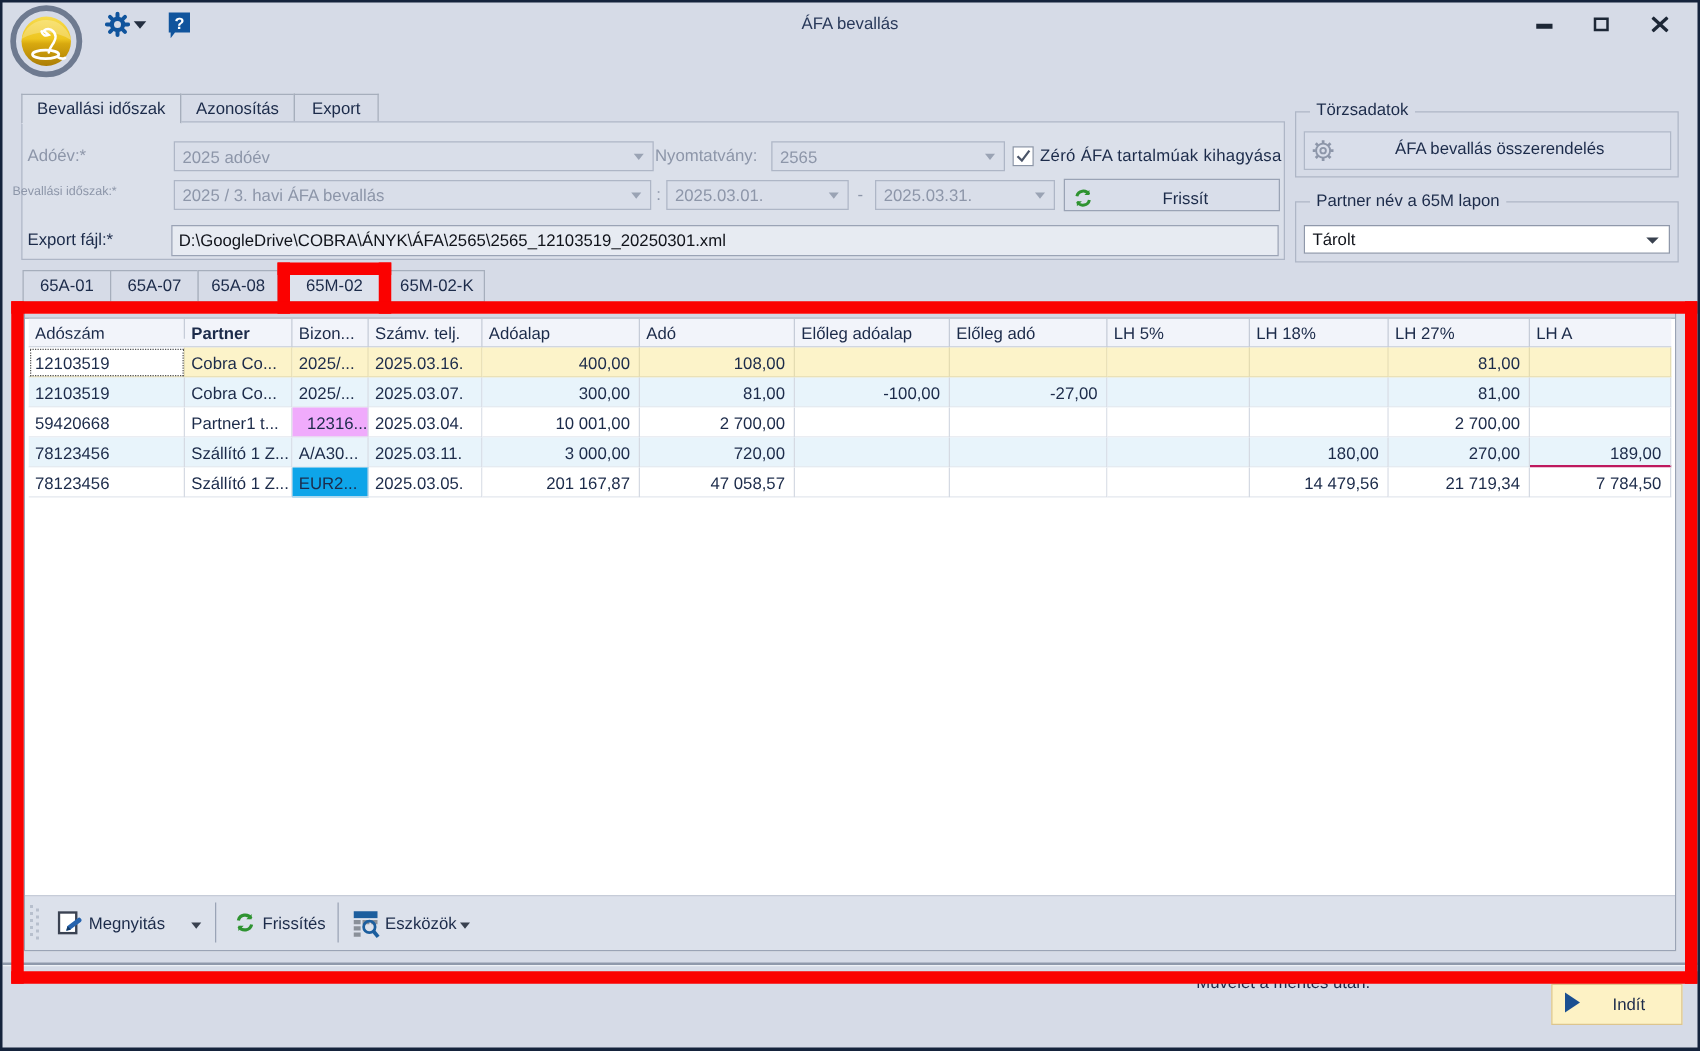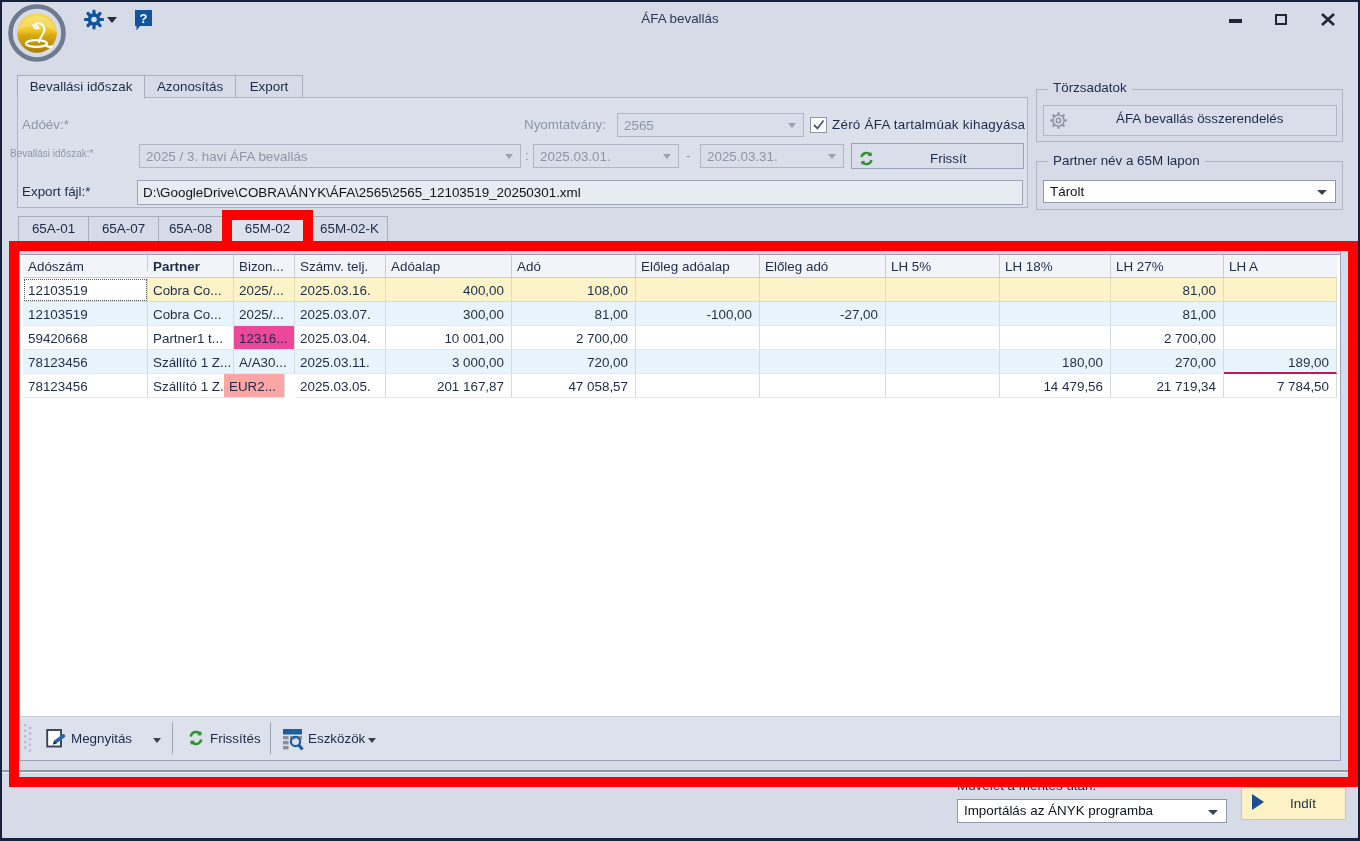--- a/index.html
+++ b/index.html
@@ -73,20 +73,21 @@
       </g>
   </svg>
 
   <div class="tab1" style="left:17px;width:128px;background:#dbe0ea;border-bottom:1px solid #dbe0ea;height:24px;z-index:3;">Bevallási időszak</div>
   <div class="tab1" style="left:144px;width:92px;">Azonosítás</div>
   <div class="tab1" style="left:235px;width:68px;">Export</div>
 
   <div class="abs" style="left:17px;top:97px;width:1011px;height:111px;border:1px solid #aeb6c6;background:#dbe0ea;"></div>
 
   <div class="abs lbl-dis" style="left:22px;top:117px;">Adóév:*</div>
+  <div class="combo" style="left:139px;top:113px;width:384px;height:24px;">2025 adóév<span class="arr"></span></div>
   <div class="abs lbl-dis" style="left:524px;top:117px;">Nyomtatvány:</div>
   <div class="combo" style="left:617px;top:113px;width:187px;height:24px;">2565<span class="arr"></span></div>
   <div class="abs" style="left:810px;top:117px;width:17px;height:16px;background:#fff;border:1px solid #8a94a6;">
     <svg width="15" height="14" viewBox="0 0 15 14">
         <path d="M3 7 l3.5 3.5 l6 -8" fill="none" stroke="#4a5468" stroke-width="1.8"></path>
       </svg>
   </div>
   <div class="abs" style="left:832px;top:117px;letter-spacing:0.25px;">Zéró ÁFA tartalmúak kihagyása</div>
 
   <div class="abs lbl-dis" style="left:10px;top:148px;font-size:10px;">Bevallási időszak:*</div>
@@ -176,21 +177,21 @@
       <div class="gcell num" style="left:386px;top:302px;width:126px;height:24px;background:#e8f4fb;border-right:1px solid #d5dae3;border-bottom:1px solid #e4e8ee;padding-right:7px;">300,00</div>
       <div class="gcell num" style="left:512px;top:302px;width:124px;height:24px;background:#e8f4fb;border-right:1px solid #d5dae3;border-bottom:1px solid #e4e8ee;padding-right:7px;">81,00</div>
       <div class="gcell num" style="left:636px;top:302px;width:124px;height:24px;background:#e8f4fb;border-right:1px solid #d5dae3;border-bottom:1px solid #e4e8ee;padding-right:7px;">-100,00</div>
       <div class="gcell num" style="left:760px;top:302px;width:126px;height:24px;background:#e8f4fb;border-right:1px solid #d5dae3;border-bottom:1px solid #e4e8ee;padding-right:7px;">-27,00</div>
       <div class="gcell num" style="left:886px;top:302px;width:114px;height:24px;background:#e8f4fb;border-right:1px solid #d5dae3;border-bottom:1px solid #e4e8ee;padding-right:7px;"></div>
       <div class="gcell num" style="left:1000px;top:302px;width:111px;height:24px;background:#e8f4fb;border-right:1px solid #d5dae3;border-bottom:1px solid #e4e8ee;padding-right:7px;"></div>
       <div class="gcell num" style="left:1111px;top:302px;width:113px;height:24px;background:#e8f4fb;border-right:1px solid #d5dae3;border-bottom:1px solid #e4e8ee;padding-right:7px;">81,00</div>
       <div class="gcell num" style="left:1224px;top:302px;width:113px;height:24px;background:#e8f4fb;border-right:1px solid #d5dae3;border-bottom:1px solid #e4e8ee;padding-right:7px;"></div>
       <div class="gcell" style="left:23px;top:326px;width:125px;height:24px;background:#ffffff;border-right:1px solid #d5dae3;border-bottom:1px solid #e4e8ee;padding-left:5px;">59420668</div>
       <div class="gcell" style="left:148px;top:326px;width:86px;height:24px;background:#ffffff;border-right:1px solid #d5dae3;border-bottom:1px solid #e4e8ee;padding-left:5px;">Partner1 t...</div>
-      <div class="gcell" style="left:234px;top:326px;width:61px;height:24px;background:#ec4899;border-right:1px solid #d5dae3;border-bottom:1px solid #e4e8ee;padding-left:5px;">12316...</div>
+      <div class="gcell" style="left:234px;top:326px;width:61px;height:24px;background:#f0abfc;border-right:1px solid #d5dae3;border-bottom:1px solid #e4e8ee;padding-left:5px;text-align:right;">12316...</div>
       <div class="gcell" style="left:295px;top:326px;width:91px;height:24px;background:#ffffff;border-right:1px solid #d5dae3;border-bottom:1px solid #e4e8ee;padding-left:5px;">2025.03.04.</div>
       <div class="gcell num" style="left:386px;top:326px;width:126px;height:24px;background:#ffffff;border-right:1px solid #d5dae3;border-bottom:1px solid #e4e8ee;padding-right:7px;">10 001,00</div>
       <div class="gcell num" style="left:512px;top:326px;width:124px;height:24px;background:#ffffff;border-right:1px solid #d5dae3;border-bottom:1px solid #e4e8ee;padding-right:7px;">2 700,00</div>
       <div class="gcell num" style="left:636px;top:326px;width:124px;height:24px;background:#ffffff;border-right:1px solid #d5dae3;border-bottom:1px solid #e4e8ee;padding-right:7px;"></div>
       <div class="gcell num" style="left:760px;top:326px;width:126px;height:24px;background:#ffffff;border-right:1px solid #d5dae3;border-bottom:1px solid #e4e8ee;padding-right:7px;"></div>
       <div class="gcell num" style="left:886px;top:326px;width:114px;height:24px;background:#ffffff;border-right:1px solid #d5dae3;border-bottom:1px solid #e4e8ee;padding-right:7px;"></div>
       <div class="gcell num" style="left:1000px;top:326px;width:111px;height:24px;background:#ffffff;border-right:1px solid #d5dae3;border-bottom:1px solid #e4e8ee;padding-right:7px;"></div>
       <div class="gcell num" style="left:1111px;top:326px;width:113px;height:24px;background:#ffffff;border-right:1px solid #d5dae3;border-bottom:1px solid #e4e8ee;padding-right:7px;">2 700,00</div>
       <div class="gcell num" style="left:1224px;top:326px;width:113px;height:24px;background:#ffffff;border-right:1px solid #d5dae3;border-bottom:1px solid #e4e8ee;padding-right:7px;"></div>
       <div class="gcell" style="left:23px;top:350px;width:125px;height:24px;background:#e8f4fb;border-right:1px solid #d5dae3;border-bottom:1px solid #e4e8ee;padding-left:5px;">78123456</div>
@@ -200,21 +201,21 @@
       <div class="gcell num" style="left:386px;top:350px;width:126px;height:24px;background:#e8f4fb;border-right:1px solid #d5dae3;border-bottom:1px solid #e4e8ee;padding-right:7px;">3 000,00</div>
       <div class="gcell num" style="left:512px;top:350px;width:124px;height:24px;background:#e8f4fb;border-right:1px solid #d5dae3;border-bottom:1px solid #e4e8ee;padding-right:7px;">720,00</div>
       <div class="gcell num" style="left:636px;top:350px;width:124px;height:24px;background:#e8f4fb;border-right:1px solid #d5dae3;border-bottom:1px solid #e4e8ee;padding-right:7px;"></div>
       <div class="gcell num" style="left:760px;top:350px;width:126px;height:24px;background:#e8f4fb;border-right:1px solid #d5dae3;border-bottom:1px solid #e4e8ee;padding-right:7px;"></div>
       <div class="gcell num" style="left:886px;top:350px;width:114px;height:24px;background:#e8f4fb;border-right:1px solid #d5dae3;border-bottom:1px solid #e4e8ee;padding-right:7px;"></div>
       <div class="gcell num" style="left:1000px;top:350px;width:111px;height:24px;background:#e8f4fb;border-right:1px solid #d5dae3;border-bottom:1px solid #e4e8ee;padding-right:7px;">180,00</div>
       <div class="gcell num" style="left:1111px;top:350px;width:113px;height:24px;background:#e8f4fb;border-right:1px solid #d5dae3;border-bottom:1px solid #e4e8ee;padding-right:7px;">270,00</div>
       <div class="gcell num" style="left:1224px;top:350px;width:113px;height:24px;background:#e8f4fb;border-right:1px solid #d5dae3;border-bottom:2px solid #be185d;padding-right:7px;">189,00</div>
       <div class="gcell" style="left:23px;top:374px;width:125px;height:24px;background:#ffffff;border-right:1px solid #d5dae3;border-bottom:1px solid #e4e8ee;padding-left:5px;">78123456</div>
       <div class="gcell" style="left:148px;top:374px;width:86px;height:24px;background:#ffffff;border-right:1px solid #d5dae3;border-bottom:1px solid #e4e8ee;padding-left:5px;">Szállító 1 Z...</div>
-      <div class="gcell" style="left:224px;top:374px;width:61px;height:24px;background:#fca5a5;border-right:1px solid #d5dae3;border-bottom:1px solid #e4e8ee;padding-left:5px;">EUR2...</div>
+      <div class="gcell" style="left:234px;top:374px;width:61px;height:24px;background:#0ea5e9;border-right:1px solid #d5dae3;border-bottom:1px solid #e4e8ee;padding-left:5px;">EUR2...</div>
       <div class="gcell" style="left:295px;top:374px;width:91px;height:24px;background:#ffffff;border-right:1px solid #d5dae3;border-bottom:1px solid #e4e8ee;padding-left:5px;">2025.03.05.</div>
       <div class="gcell num" style="left:386px;top:374px;width:126px;height:24px;background:#ffffff;border-right:1px solid #d5dae3;border-bottom:1px solid #e4e8ee;padding-right:7px;">201 167,87</div>
       <div class="gcell num" style="left:512px;top:374px;width:124px;height:24px;background:#ffffff;border-right:1px solid #d5dae3;border-bottom:1px solid #e4e8ee;padding-right:7px;">47 058,57</div>
       <div class="gcell num" style="left:636px;top:374px;width:124px;height:24px;background:#ffffff;border-right:1px solid #d5dae3;border-bottom:1px solid #e4e8ee;padding-right:7px;"></div>
       <div class="gcell num" style="left:760px;top:374px;width:126px;height:24px;background:#ffffff;border-right:1px solid #d5dae3;border-bottom:1px solid #e4e8ee;padding-right:7px;"></div>
       <div class="gcell num" style="left:886px;top:374px;width:114px;height:24px;background:#ffffff;border-right:1px solid #d5dae3;border-bottom:1px solid #e4e8ee;padding-right:7px;"></div>
       <div class="gcell num" style="left:1000px;top:374px;width:111px;height:24px;background:#ffffff;border-right:1px solid #d5dae3;border-bottom:1px solid #e4e8ee;padding-right:7px;">14 479,56</div>
       <div class="gcell num" style="left:1111px;top:374px;width:113px;height:24px;background:#ffffff;border-right:1px solid #d5dae3;border-bottom:1px solid #e4e8ee;padding-right:7px;">21 719,34</div>
       <div class="gcell num" style="left:1224px;top:374px;width:113px;height:24px;background:#ffffff;border-right:1px solid #d5dae3;border-bottom:1px solid #e4e8ee;padding-right:7px;">7 784,50</div>
     </div>
@@ -262,21 +263,20 @@
     <circle cx="13.5" cy="13.5" r="4.6" fill="none" stroke="#1c5e9e" stroke-width="2.2"></circle>
     <line x1="16.8" y1="17" x2="20.5" y2="21.5" stroke="#1c5e9e" stroke-width="3"></line>
   </svg>
   <div class="tbtn" style="left:308px;">Eszközök</div>
   <div class="abs" style="left:368px;top:738px;width:0;height:0;border-left:4.5px solid transparent;border-right:4.5px solid transparent;border-top:5px solid #39414f;"></div>
 
   <div class="abs" style="left:2px;top:770px;width:1356px;height:2px;background:#8f99ab;"></div>
   <div class="abs" style="left:2px;top:772px;width:1356px;height:1px;background:#eef1f6;"></div>
 
   <div class="abs" style="left:957px;top:778px;">Művelet a mentés után:</div>
-  <div class="combo-w" style="left:957px;top:799px;width:270px;height:24px;">Importálás az ÁNYK programba<span class="arr" style="top:10px;"></span></div>
   <div class="abs" style="left:1241px;top:787px;width:105px;height:33px;background:#fdf2c5;border:1px solid #dcc58f;"></div>
   <div class="abs" style="left:1252px;top:794px;width:0;height:0;border-top:8px solid transparent;border-bottom:8px solid transparent;border-left:12px solid #1a4f91;"></div>
   <div class="abs" style="left:1290px;top:796px;color:#1c2b4a;">Indít</div>
 
   <div class="red" style="left:222px;top:210px;width:91px;height:10px;"></div>
   <div class="red" style="left:222px;top:210px;width:10px;height:41px;"></div>
   <div class="red" style="left:303px;top:210px;width:10px;height:41px;"></div>
   <div class="red" style="left:9px;top:241px;width:1349px;height:10px;"></div>
   <div class="red" style="left:9px;top:777px;width:1349px;height:10px;"></div>
   <div class="red" style="left:9px;top:241px;width:10px;height:546px;"></div>

